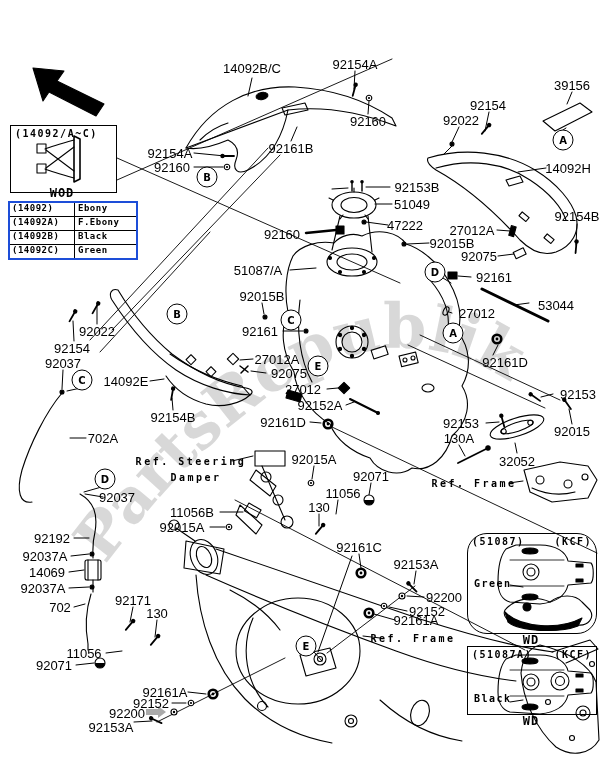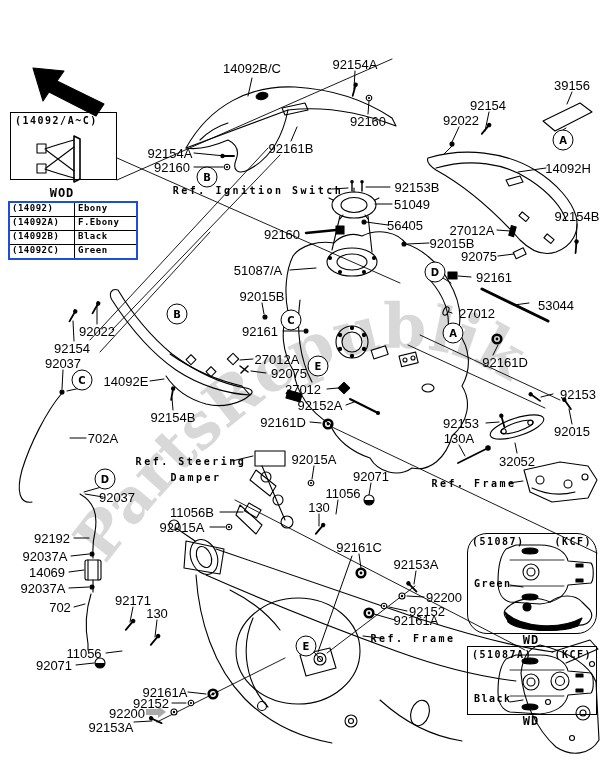--- a/index.html
+++ b/index.html
@@ -309,21 +309,21 @@
         <ellipse cx="446" cy="311" rx="2.5" ry="4.5" transform="rotate(25 446 311)"></ellipse>
         <path d="M350,399 L378,413" stroke-width="2"></path>
           <circle cx="378" cy="413" r="1.5" fill="#000"></circle>
         <path d="M458,463 L488,448" stroke-width="1.8"></path>
           <circle cx="488" cy="448" r="2.2" fill="#000"></circle>
         <path d="M146,709 h12 v-3 l8,6 l-8,6 v-3 h-12 z" fill="#aaa" stroke="none"></path>
       </g>
     </g>
   </svg>
 
-  <div class="panelbox" style="left:10px;top:112px;width:105px;height:66px;">
+  <div class="panelbox" style="left:10px;top:125px;width:105px;height:66px;">
     <span class="tl">(14092/A~C)</span>
   </div>
   <div class="caption" style="left:62px;top:193px;">WOD</div>
 
   <div id="color-table">
       <div class="crow">
         <div class="c1">(14092)</div>
         <div class="c2">Ebony</div>
       </div>
       <div class="crow">
@@ -360,21 +360,21 @@
     <div class="callout" style="left: 572px; top: 85px;">39156</div>
     <div class="callout" style="left: 488px; top: 105px;">92154</div>
     <div class="callout" style="left: 461px; top: 120px;">92022</div>
     <div class="callout" style="left: 568px; top: 168px;">14092H</div>
     <div class="callout" style="left: 577px; top: 216px;">92154B</div>
     <div class="callout" style="left: 170px; top: 153px;">92154A</div>
     <div class="callout" style="left: 172px; top: 167px;">92160</div>
     <div class="callout" style="left: 291px; top: 148px;">92161B</div>
     <div class="callout" style="left: 417px; top: 187px;">92153B</div>
     <div class="callout" style="left: 412px; top: 204px;">51049</div>
-    <div class="callout" style="left: 405px; top: 225px;">56405</div>
+    <div class="callout" style="left: 405px; top: 225px;">47222</div>
     <div class="callout" style="left: 282px; top: 234px;">92160</div>
     <div class="callout" style="left: 258px; top: 270px;">51087/A</div>
     <div class="callout" style="left: 262px; top: 296px;">92015B</div>
     <div class="callout" style="left: 260px; top: 331px;">92161</div>
     <div class="callout" style="left: 472px; top: 230px;">27012A</div>
     <div class="callout" style="left: 452px; top: 243px;">92015B</div>
     <div class="callout" style="left: 479px; top: 256px;">92075</div>
     <div class="callout" style="left: 494px; top: 277px;">92161</div>
     <div class="callout" style="left: 556px; top: 305px;">53044</div>
     <div class="callout" style="left: 477px; top: 313px;">27012</div>
@@ -413,21 +413,20 @@
     <div class="callout" style="left: 111px; top: 727px;">92153A</div>
     <div class="callout" style="left: 314px; top: 459px;">92015A</div>
     <div class="callout" style="left: 371px; top: 476px;">92071</div>
     <div class="callout" style="left: 343px; top: 493px;">11056</div>
     <div class="callout" style="left: 319px; top: 507px;">130</div>
     <div class="callout" style="left: 359px; top: 547px;">92161C</div>
     <div class="callout" style="left: 416px; top: 564px;">92153A</div>
     <div class="callout" style="left: 444px; top: 597px;">92200</div>
     <div class="callout" style="left: 427px; top: 611px;">92152</div>
     <div class="callout" style="left: 416px; top: 620px;">92161A</div>
-    <div class="refl" style="left: 258px; top: 190px;">Ref. Ignition Switch</div>
     <div class="refl" style="left: 191px; top: 461px;">Ref. Steering</div>
     <div class="refl" style="left: 196px; top: 477px;">Damper</div>
     <div class="refl" style="left: 474px; top: 483px;">Ref. Frame</div>
     <div class="refl" style="left: 413px; top: 638px;">Ref. Frame</div>
     <div class="marker" style="left: 563px; top: 140px;">A</div>
     <div class="marker" style="left: 453px; top: 333px;">A</div>
     <div class="marker" style="left: 207px; top: 177px;">B</div>
     <div class="marker" style="left: 177px; top: 314px;">B</div>
     <div class="marker" style="left: 291px; top: 320px;">C</div>
     <div class="marker" style="left: 82px; top: 380px;">C</div>

